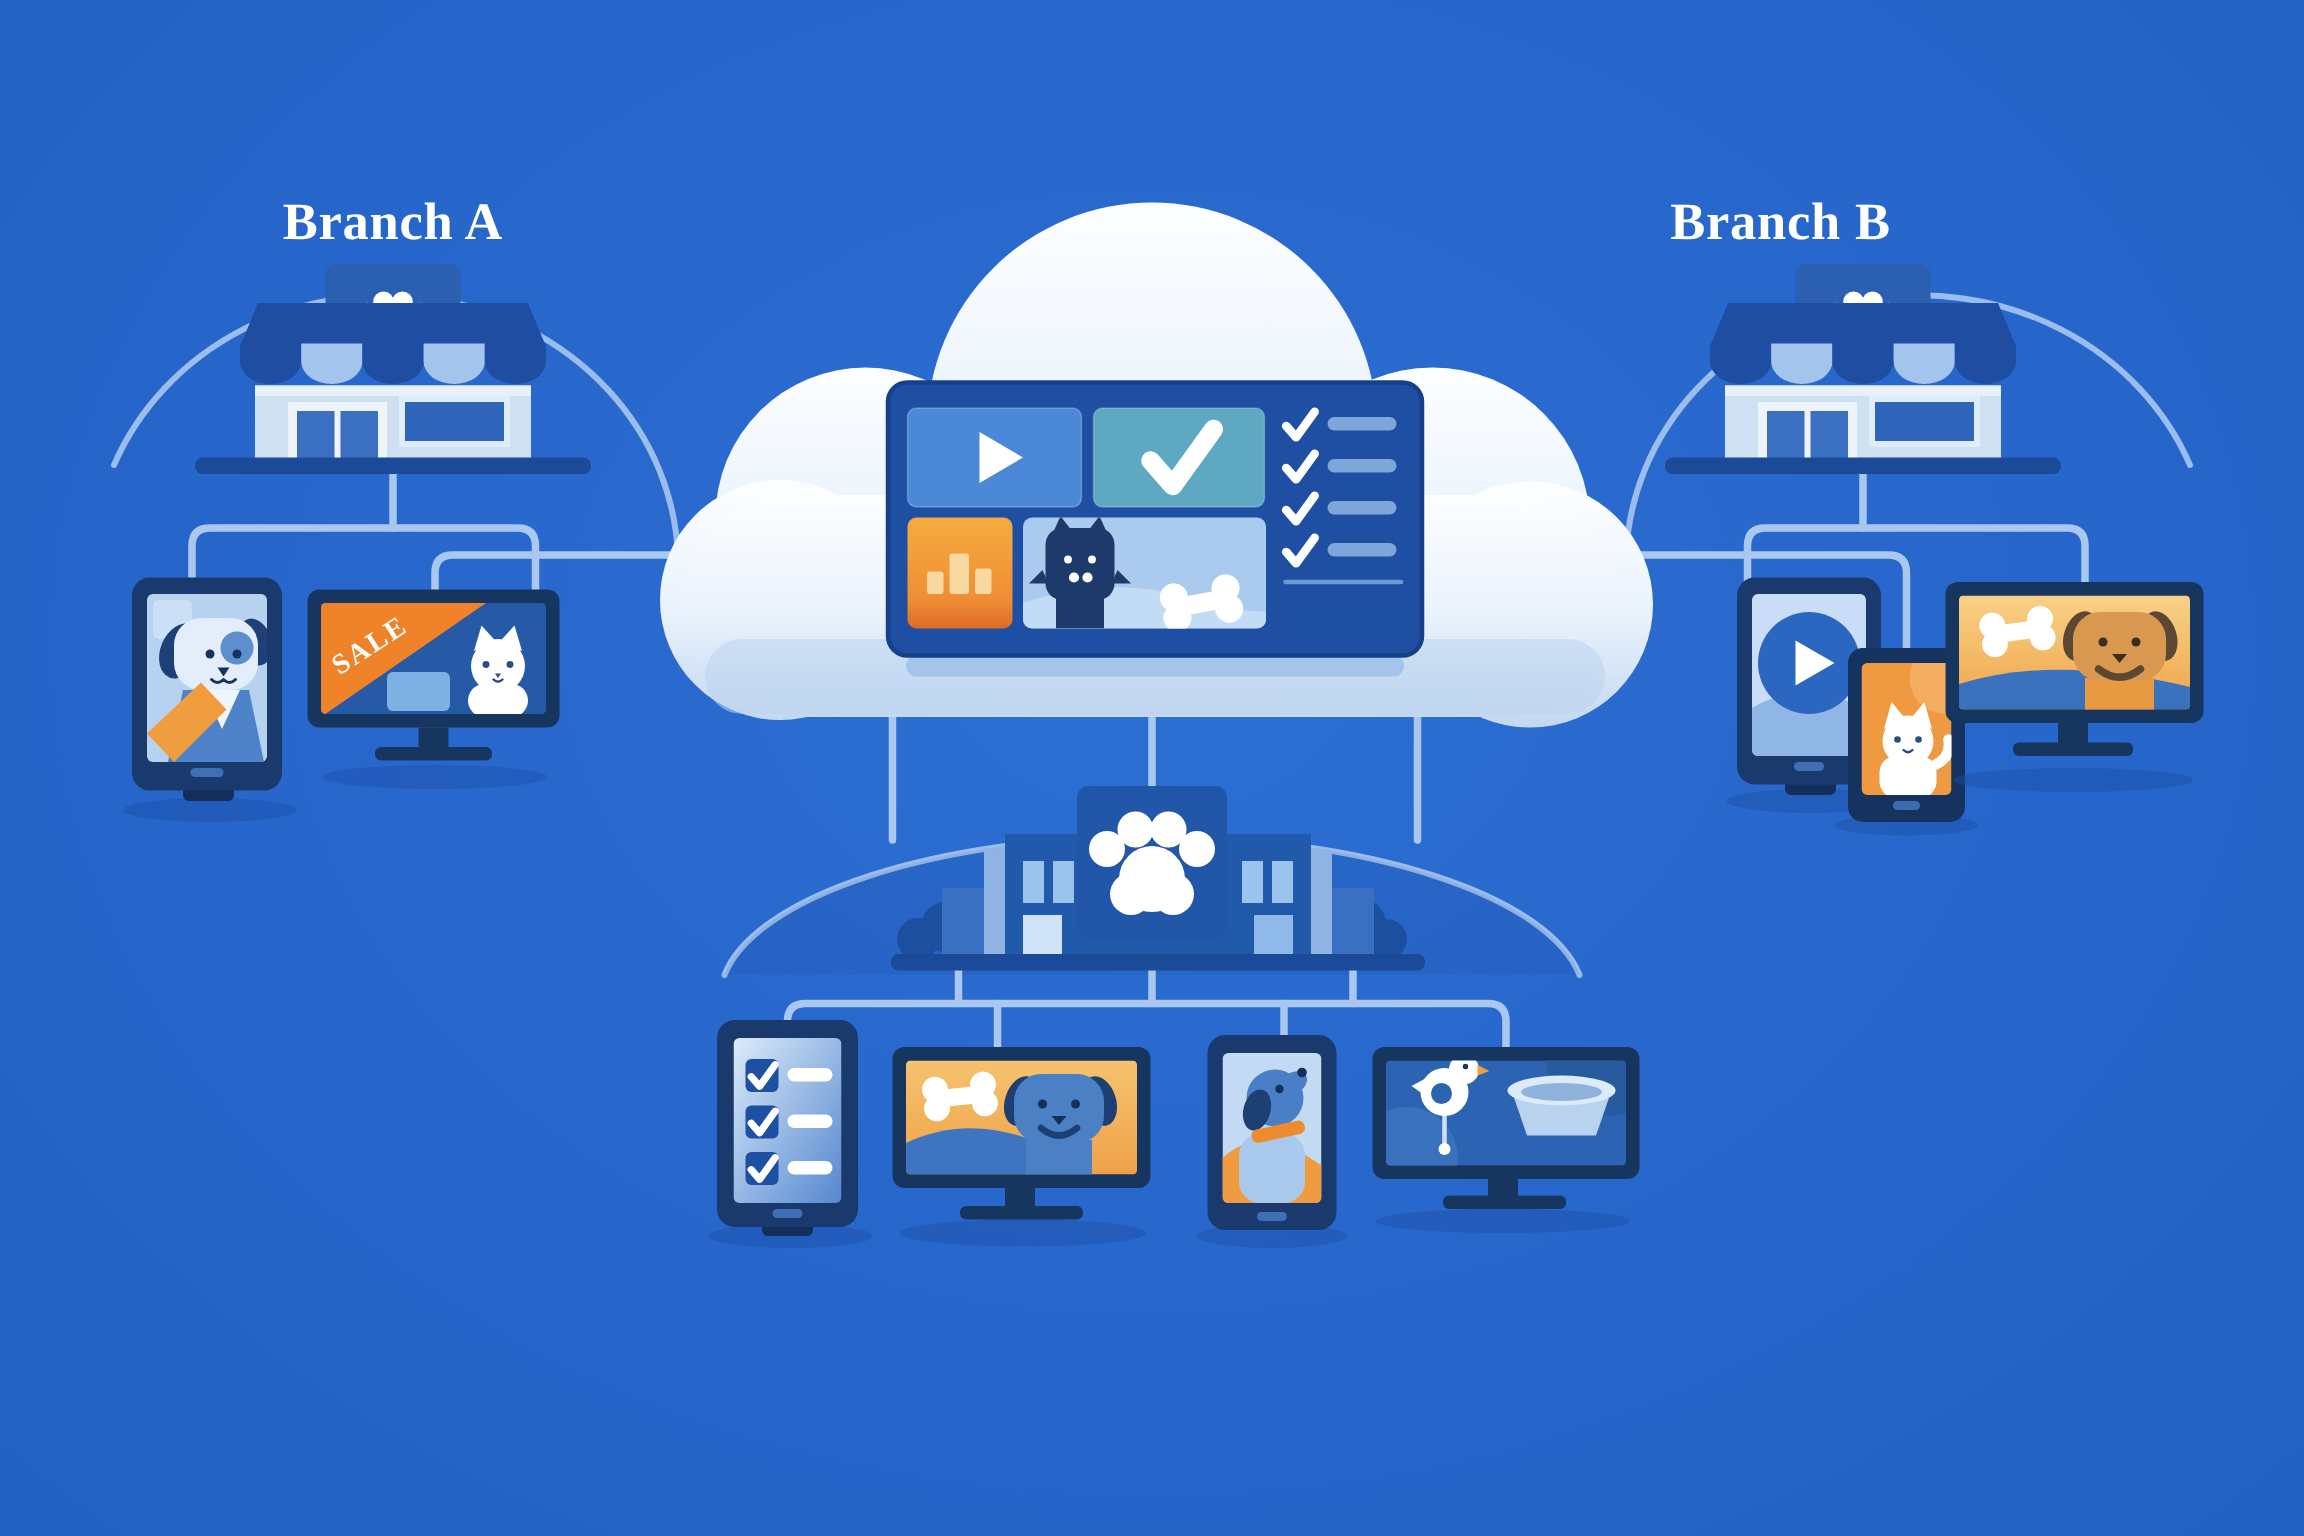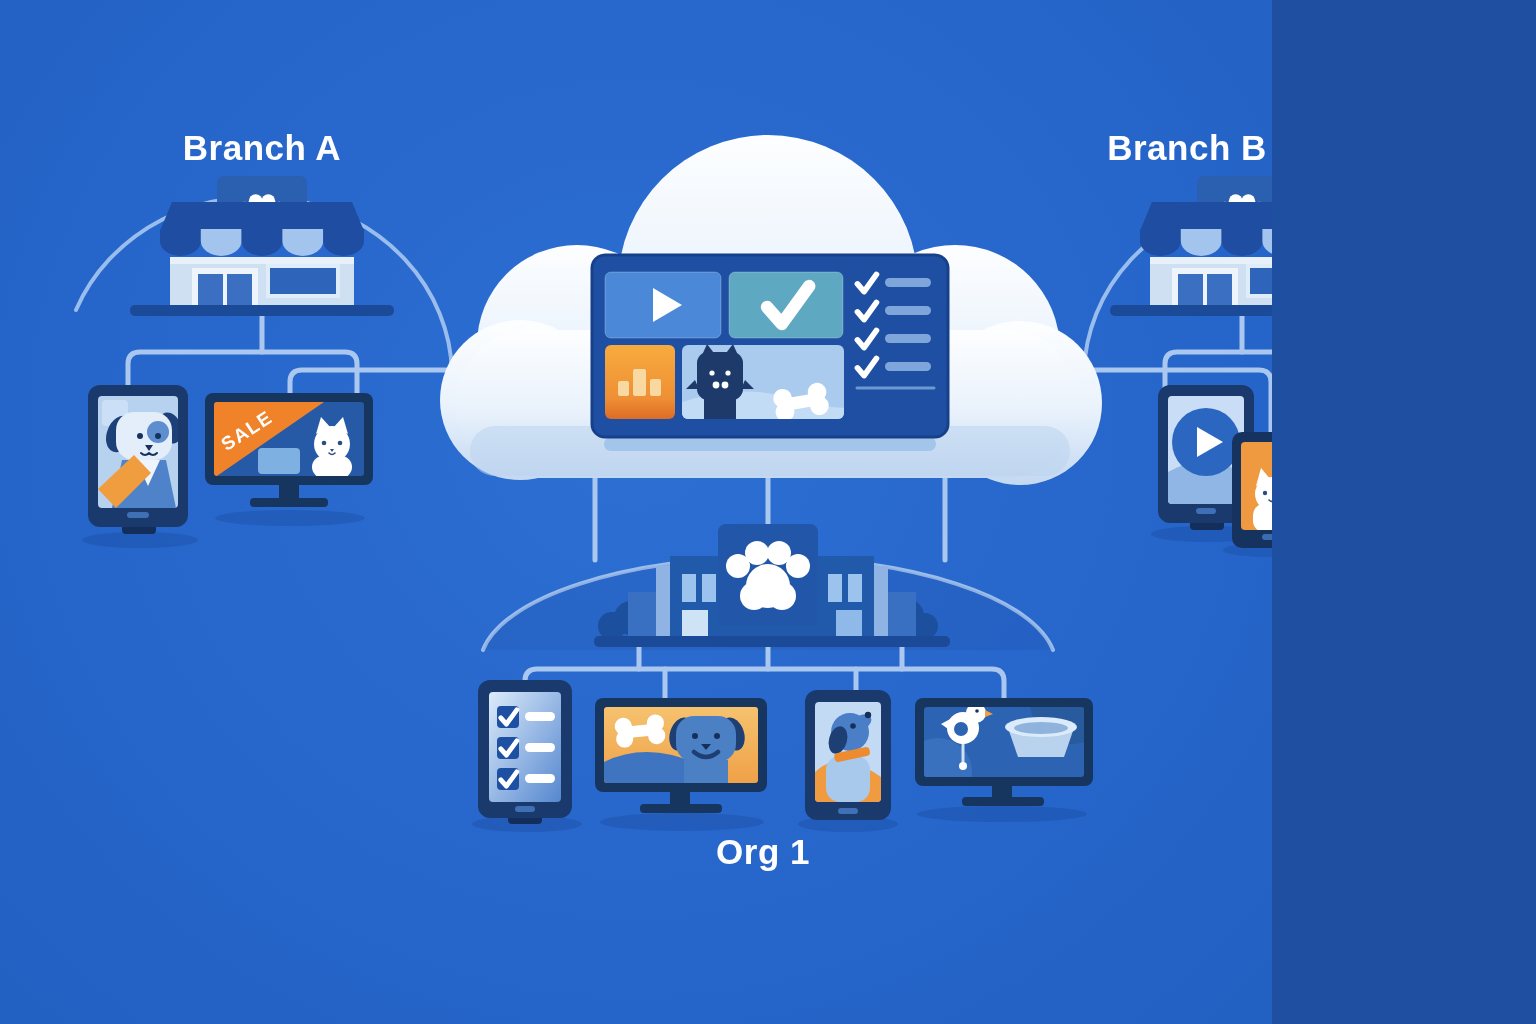--- a/index.html
+++ b/index.html
@@ -1,18 +1,18 @@
 <!DOCTYPE html>
 <html><head>
 <meta charset="utf-8">
 <style>
   html,body{margin:0;padding:0;background:#1e4fa0;}
-  .stage{position:relative;width:1272px;height:1024px;overflow:hidden;
+  .stage{position:relative;width:1536px;height:1024px;overflow:hidden;
          background:radial-gradient(ellipse at 50% 42%, #2d6fd3 0%, #2766cb 55%, #2260c2 100%);
-         font-family:Liberation Sans, sans-serif;}
+         font-family:Liberation Serif, serif;}
   .stage svg{position:absolute;left:0;top:0;}
   .lbl{position:absolute;color:#ffffff;font-weight:700;font-size:35px;
        text-align:center;letter-spacing:.5px;}
   .sale{position:absolute;color:#ffffff;font-weight:700;font-size:19px;
         letter-spacing:1.5px;transform:rotate(-33deg);text-align:center;width:90px;}
 </style>
 </head>
 <body>
 
 <div class="stage">
@@ -428,16 +428,15 @@
         <ellipse cx="1041" cy="728" rx="27" ry="6" fill="#8fb3dd"></ellipse>
       </g>
     </g>
     <rect x="992" y="786" width="20" height="12" fill="#17365f"></rect>
     <rect x="962" y="797" width="82" height="9" rx="4" fill="#17365f"></rect>
   </g>
 </svg>
 
 <div class="lbl" style="left:112px;top:128px;width:300px;">Branch A</div>
 <div class="lbl" style="left:1037px;top:128px;width:300px;">Branch B</div>
-<div class="lbl" style="left:613px;top:832px;width:300px;">Org 1</div>
 <div class="sale" style="left:202px;top:420px;">SALE</div>
 
 </div>
 
 </body></html>

